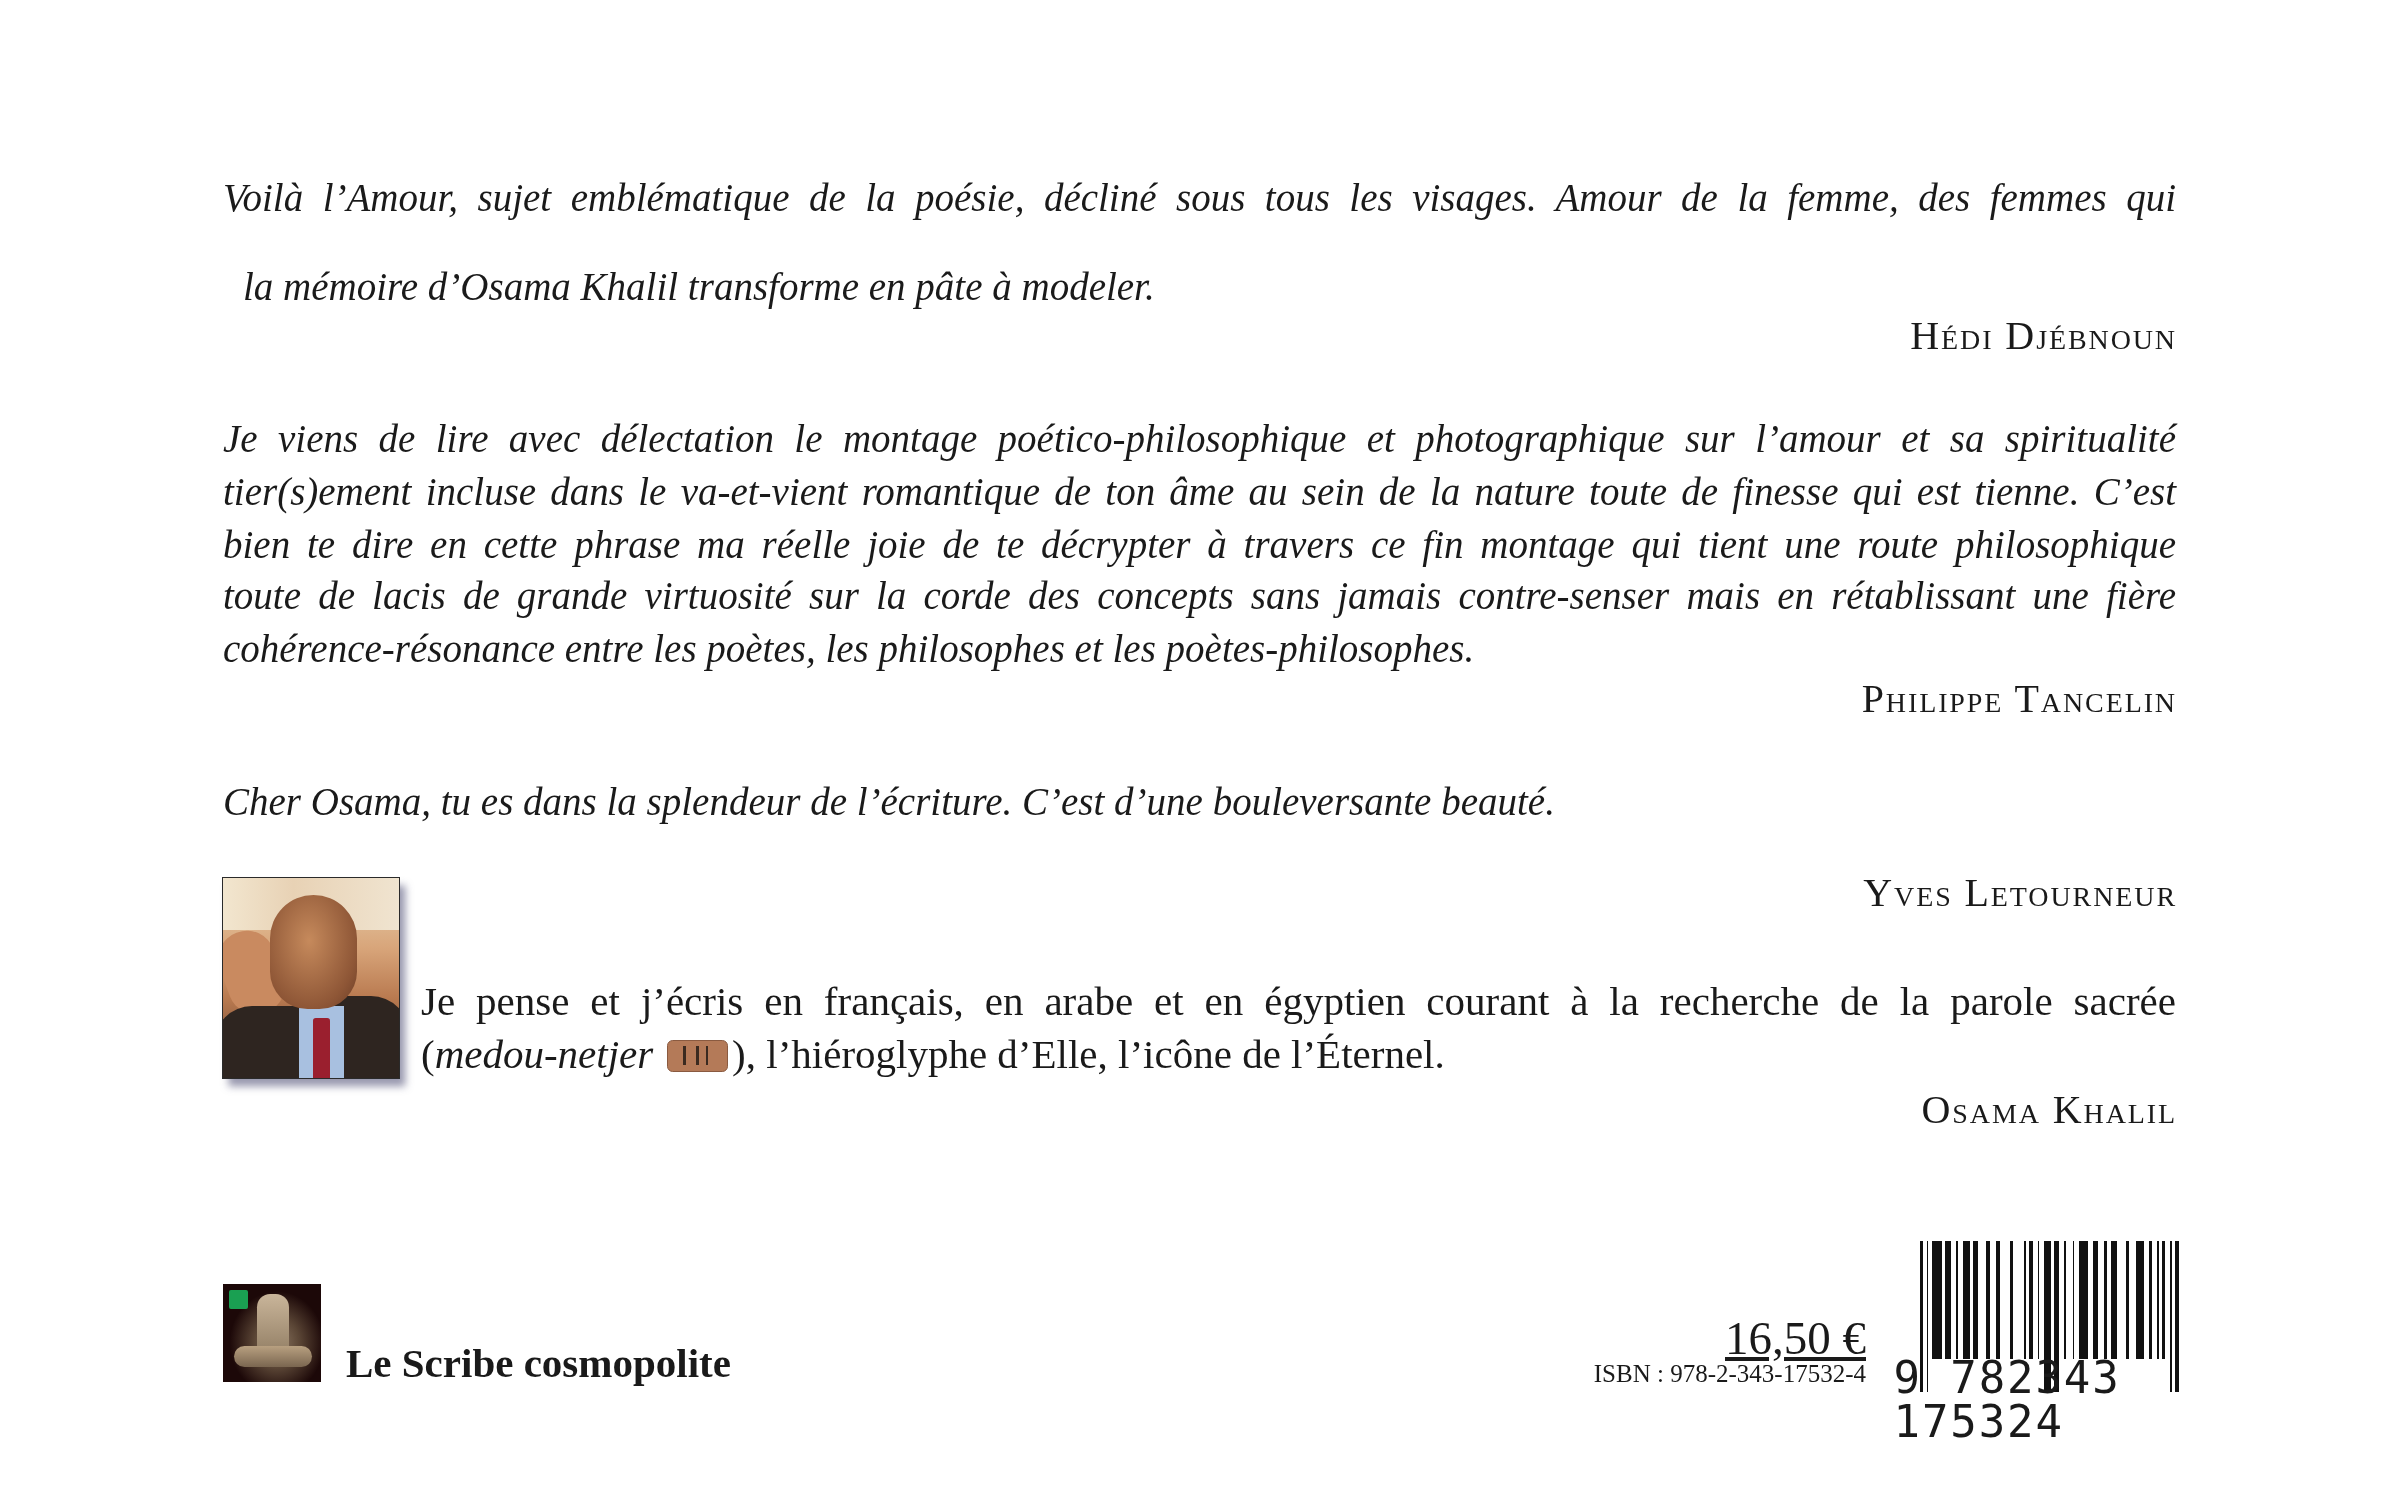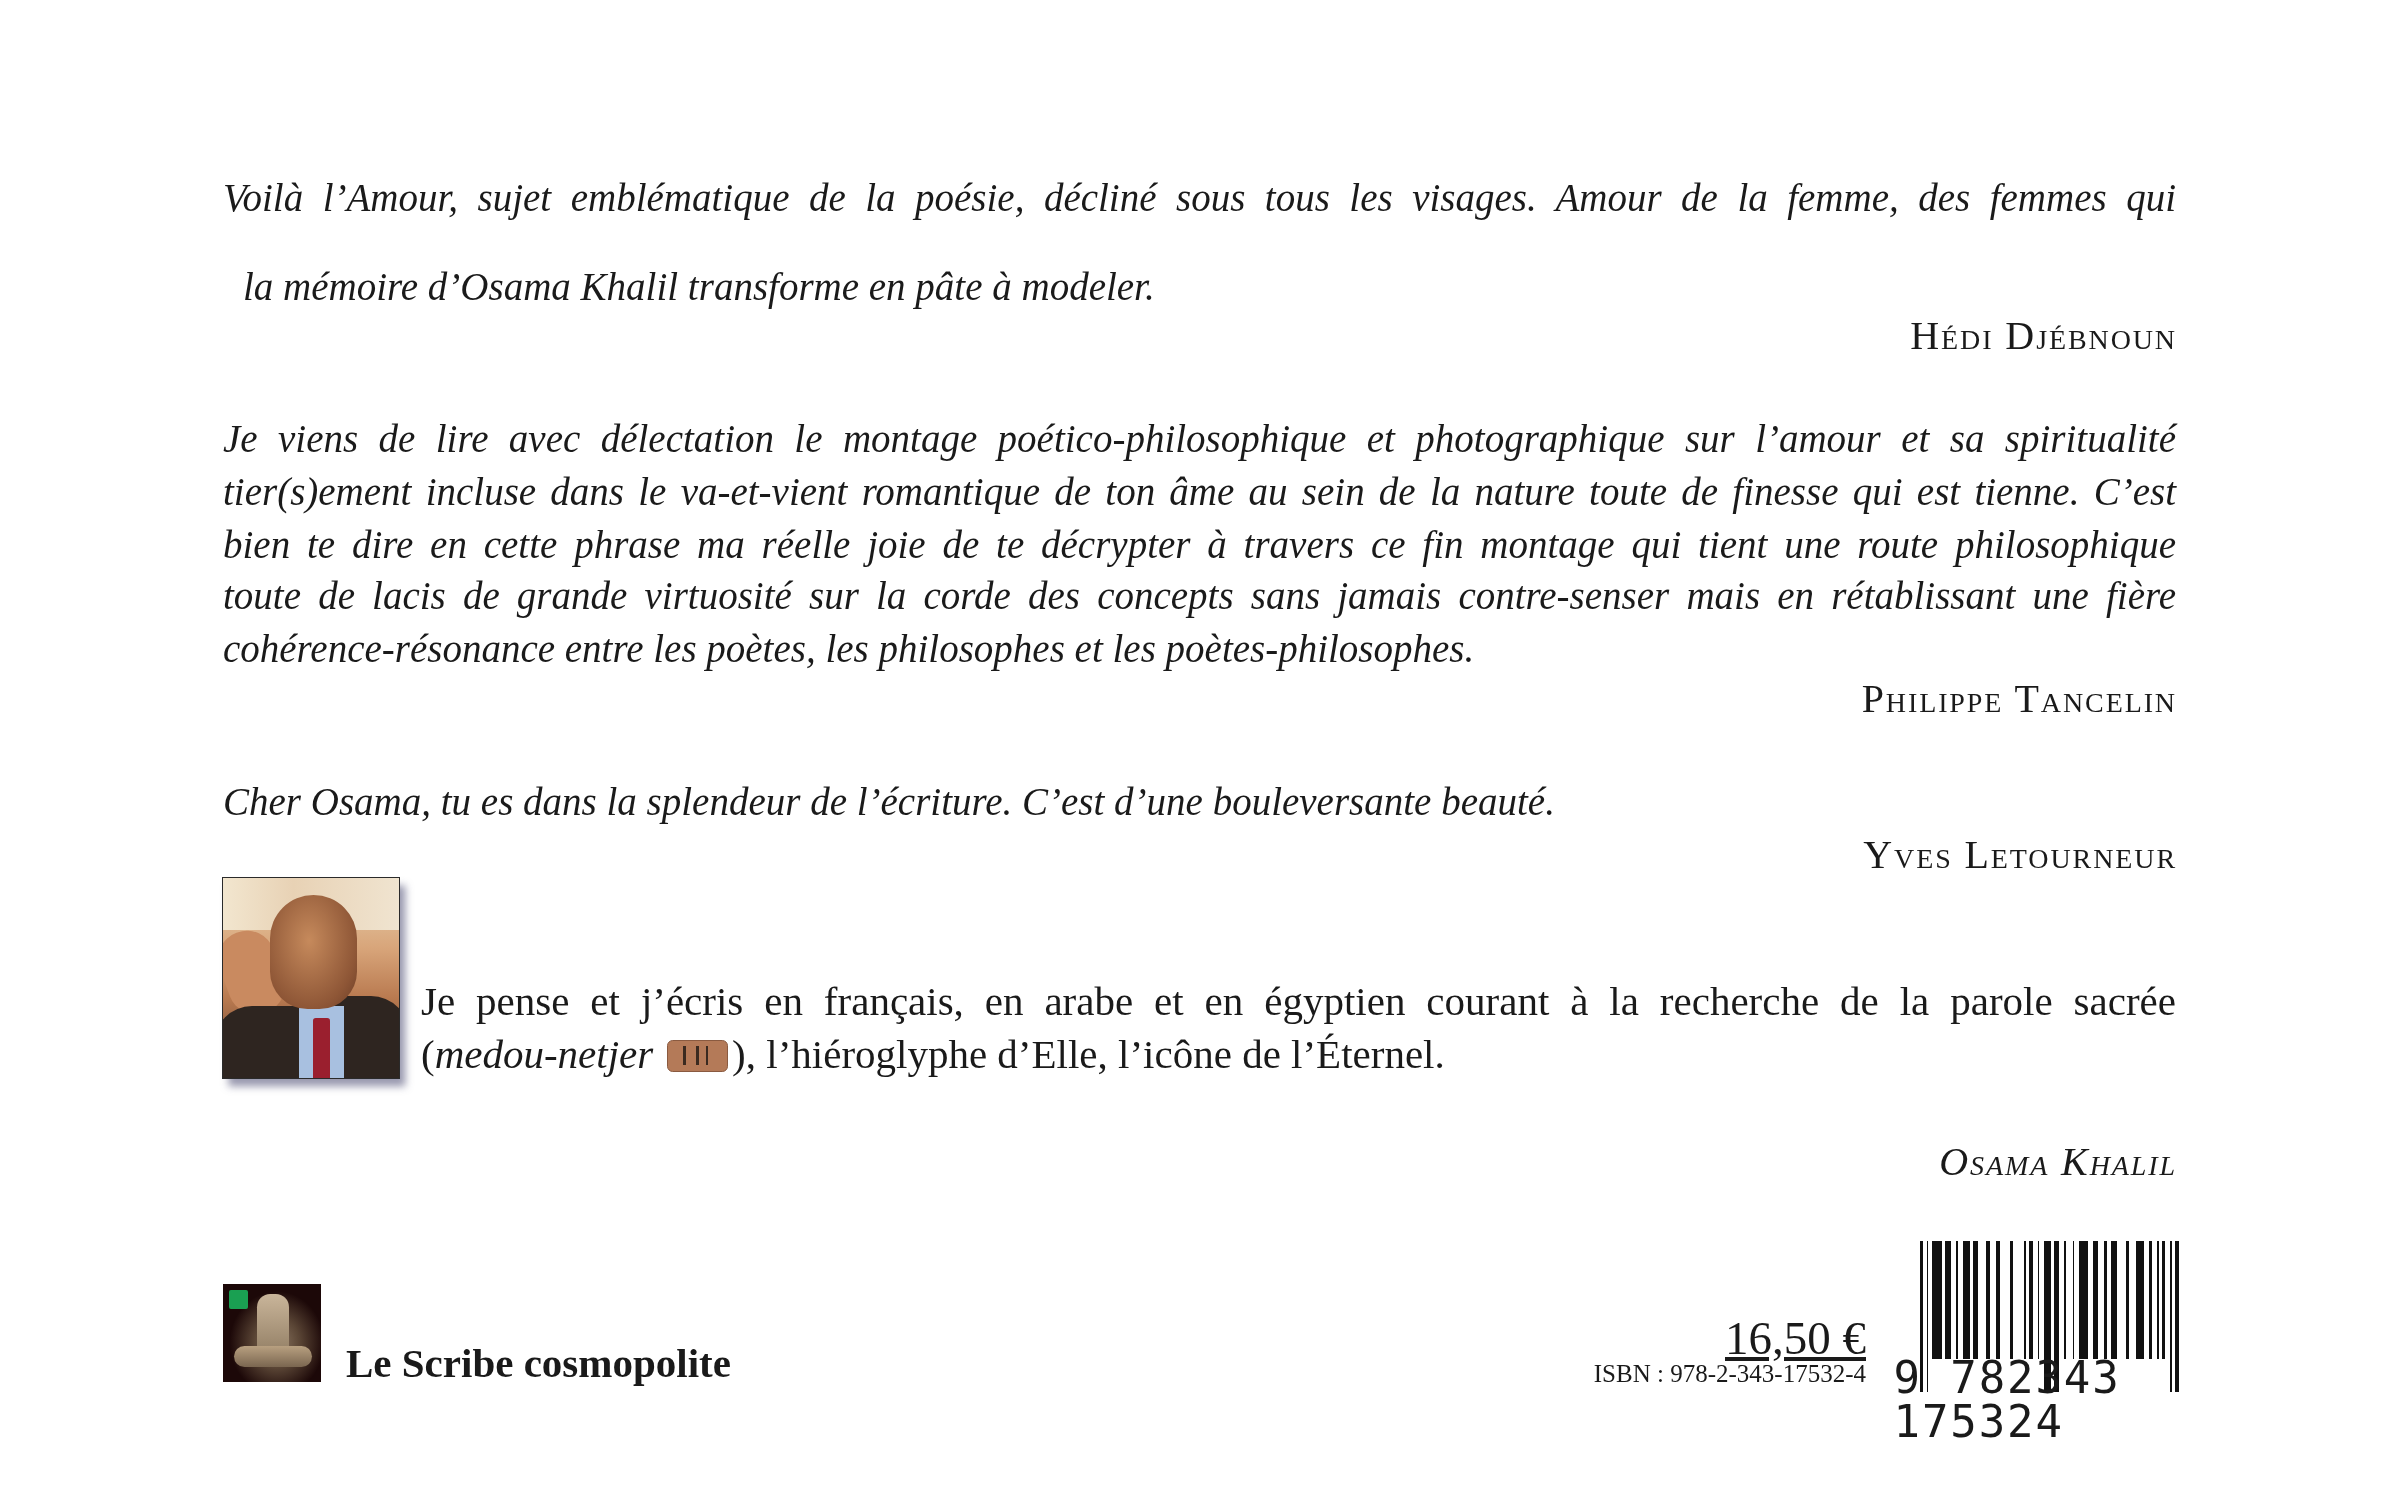--- a/index.html
+++ b/index.html
@@ -84,40 +84,40 @@
   <div class="line" style="top:53px;">tier(s)ement incluse dans le va-et-vient romantique de ton âme au sein de la nature toute de finesse qui est tienne. C’est</div>
   <div class="line" style="top:157px;">toute de lacis de grande virtuosité sur la corde des concepts sans jamais contre-senser mais en rétablissant une fière</div>
   <div class="line" style="top:106px;">bien te dire en cette phrase ma réelle joie de te décrypter à travers ce fin montage qui tient une route philosophique</div>
   <div class="line last" style="top:210px;">cohérence-résonance entre les poètes, les philosophes et les poètes-philosophes.</div>
 </div>
 <div class="sig" style="top:679px;">Philippe Tancelin</div>
 
 <div class="block" style="top:782px;height:47px;">
   <div class="line last" style="top:0;">Cher Osama, tu es dans la splendeur de l’écriture. C’est d’une bouleversante beauté.</div>
 </div>
-<div class="sig" style="top:835px;text-align:right;">Yves Letourneur</div>
+<div class="sig" style="top:873px;text-align:right;">Yves Letourneur</div>
 
 <div class="photo">
   <div class="bg-top"></div>
   <div class="hand"></div>
   <div class="suit-l"></div>
   <div class="suit-r"></div>
   <div class="shirt"></div>
   <div class="tie"></div>
   <div class="head"></div>
 </div>
 
 <div class="author-text" style="top:981px;">Je pense et j’écris en français, en arabe et en égyptien courant à la recherche de la parole sacrée</div>
 <div class="author-text last" style="top:1034px;">
   <span>(</span><i>medou-netjer</i>
   <span class="hiero">
     <span style="left:15px;"></span><span style="left:28px;"></span><span style="left:38px;width:1.9px;"></span>
   </span><span>), l’hiéroglyphe d’Elle, l’icône de l’Éternel.</span>
 </div>
-<div class="sig" style="top:1142px;font-style:italic;">Osama Khalil</div>
+<div class="sig" style="top:1090px;">Osama Khalil</div>
 
 <div class="logo">
   <div class="badge"></div>
   <div class="figure"></div>
   <div class="lap"></div>
 </div>
 <div class="publisher">Le Scribe cosmopolite</div>
 
 <div class="price">16,50 €</div>
 <div class="isbn">ISBN : 978-2-343-17532-4</div>

